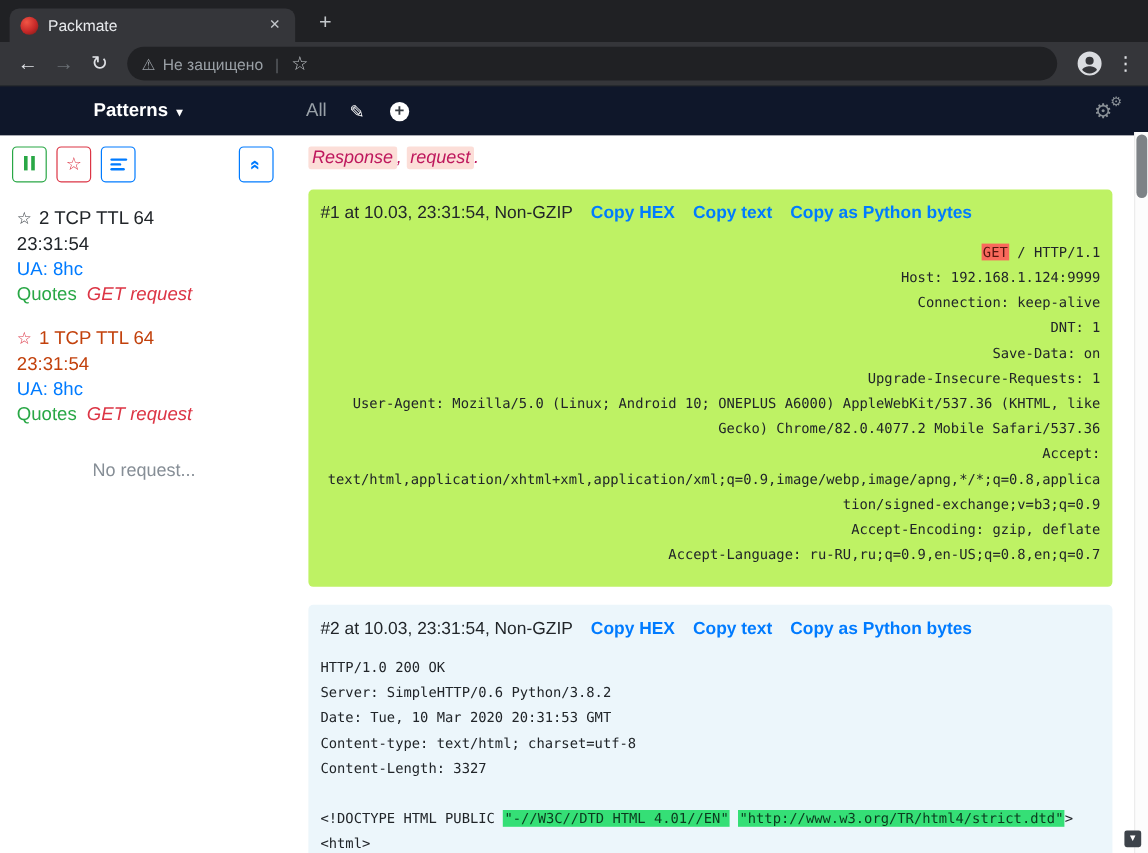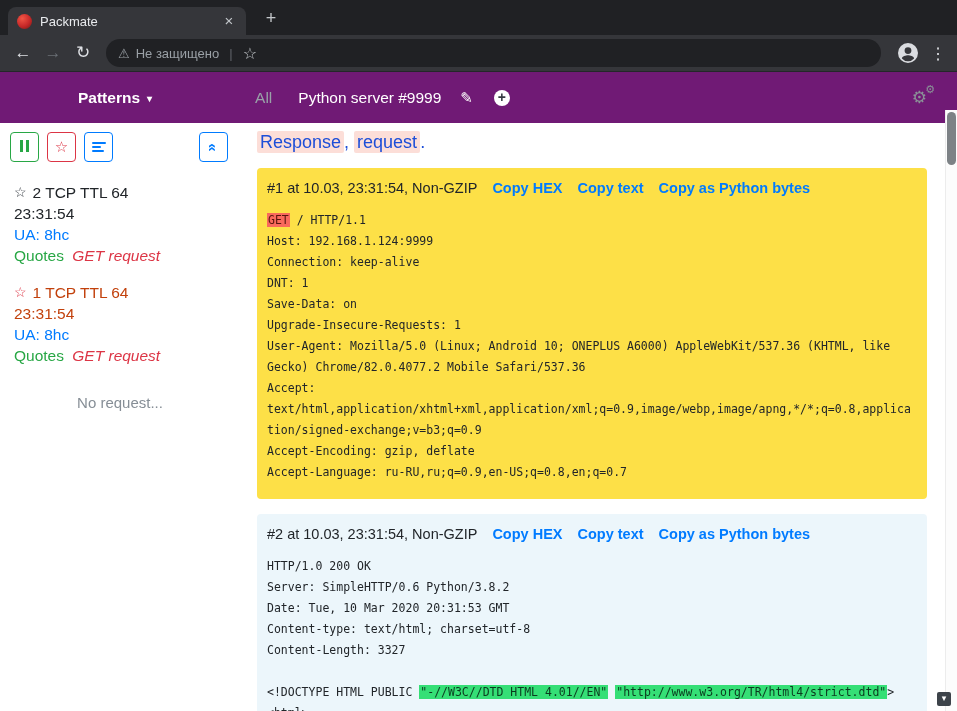--- a/index.html
+++ b/index.html
@@ -31,21 +31,21 @@
   }
   .warn-icon { font-size: 13px; color: #9aa0a6; }
   .omni-sep { color: #5f6368; margin: 0 4px; }
   .omni-url { color: #e8eaed; font-size: 13.5px; flex: 1; white-space: nowrap; overflow: hidden; }
   .bookmark-star { color: #c3c7cb; font-size: 16px; cursor: pointer; }
   .avatar { width: 26px; height: 26px; border-radius: 50%; margin: 0 6px; display: flex; align-items: center; justify-content: center; cursor: pointer; }
   .kebab { color: #dfe1e5; font-size: 16px; width: 22px; text-align: center; cursor: pointer; }
 
   
   .appbar {
-    height: 52px; background: #701a75; border-top: 1px solid #232729;
+    height: 42px; background: #0f172a; border-top: 1px solid #232729;
     display: flex; align-items: center; padding: 0 16px; color: #fff; font-size: 15.5px;
   }
   .patterns-dd { margin-left: 62px; display: flex; align-items: center; gap: 7px; cursor: pointer; font-weight: bold; }
   .caret-down { font-size: 10px; margin-top: 2px; }
   .svc-tabs { display: flex; align-items: center; margin-left: 90px; }
   .svc-tab { padding: 0 13px; cursor: pointer; }
   .svc-tab.muted { color: #99a1a8; text-align: center; }
   .svc-tab.active { color: #fff; }
   .pencil-btn { color: #fff; margin-left: 6px; font-size: 15px; cursor: pointer; }
   .plus-circle {
@@ -80,25 +80,25 @@
   .stream-trow { display: flex; align-items: center; gap: 6px; }
   .stream-star { font-size: 14px; color: #343a40; }
   .stream.alt .stream-star { color: #dc3545; }
   .stream.alt .stream-title, .stream.alt .stream-time { color: #c2410c; }
   .stream-ua { color: #007bff; }
   .tag-quotes { color: #28a745; }
   .tag-get { color: #dc3545; margin-left: 4px; font-style: italic; }
   .no-results { text-align: center; color: #868e96; font-size: 15px; margin-top: 28px; padding-right: 4px; }
 
   .main { flex: 1; padding: 8px 30px 0 17px; overflow: hidden; }
-  .legend { font-size: 18px; line-height: 22px; color: #1d4ed8; }
+  .legend { font-size: 15px; line-height: 22px; color: #be185d; font-style: italic; }
   .hl-pink { background: #fcded8; border-radius: 2px; padding: 1px 3px; }
 
   .packet { border-radius: 4px; padding: 12px 10px 16px; margin-top: 15px; }
-  .packet.req { background: #fde047; }
+  .packet.req { background: #bef264; text-align: right; }
   .packet.res { background: #ecf6fb; }
   .p-head { display: flex; align-items: baseline; font-size: 14.5px; }
   .p-id { color: #212529; }
   .p-link { color: #007bff; margin-left: 15px; cursor: pointer; text-decoration: none; font-weight: bold; }
   .p-body {
     margin: 14px 0 0; font-family: "DejaVu Sans Mono", monospace; font-size: 11.5px;
     line-height: 21px; color: #212529; white-space: pre-wrap; overflow-wrap: break-word;
   }
   .hl-red { background: #f9695c; color: #58150e; padding: 0 1px; }
   .hl-green { background: #35df76; color: #0b3a1e; padding: 0 1px; }
@@ -142,21 +142,20 @@
   <span class="kebab">⋮</span>
 </div>
 
 <div class="appbar">
   <div class="patterns-dd">
     <span>Patterns</span>
     <span class="caret-down">▾</span>
   </div>
   <div class="svc-tabs">
     <span class="svc-tab muted">All</span>
-    <span class="svc-tab active">Python server #9999</span>
     <span class="pencil-btn">✎</span>
     <span class="plus-circle">+</span>
   </div>
   <div class="spacer"></div>
   <span class="cogs"><span>⚙</span><small>⚙</small></span>
 </div>
 
 <div class="content">
 
   <aside class="sidebar">

